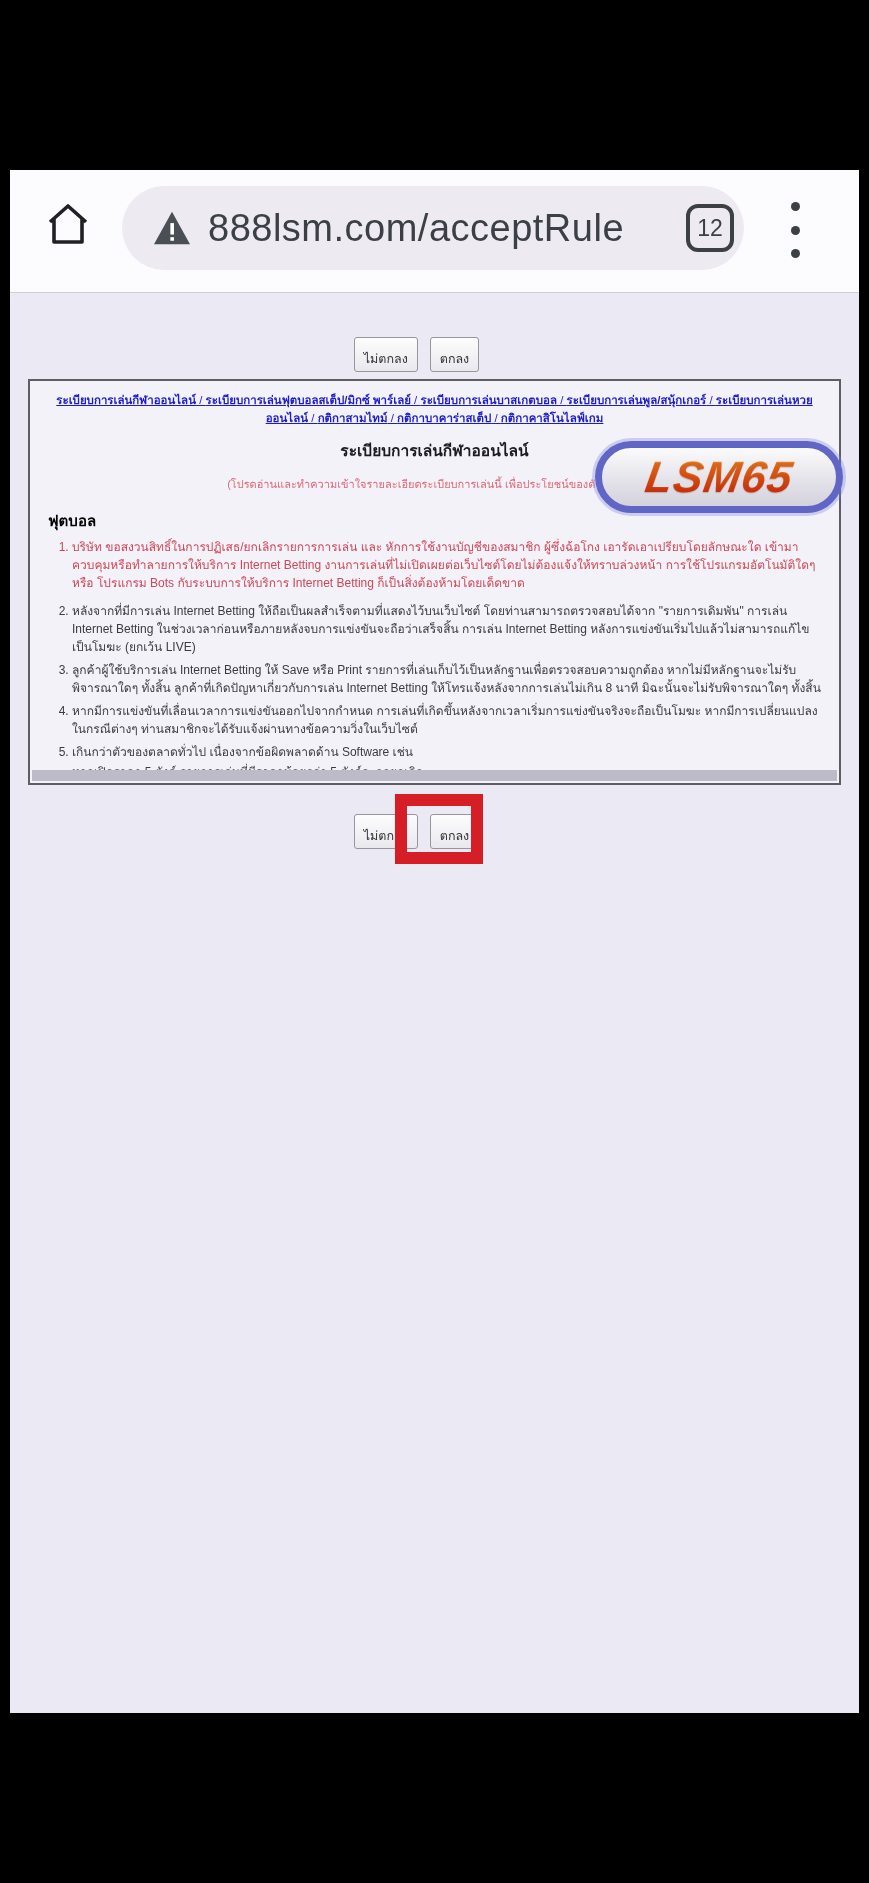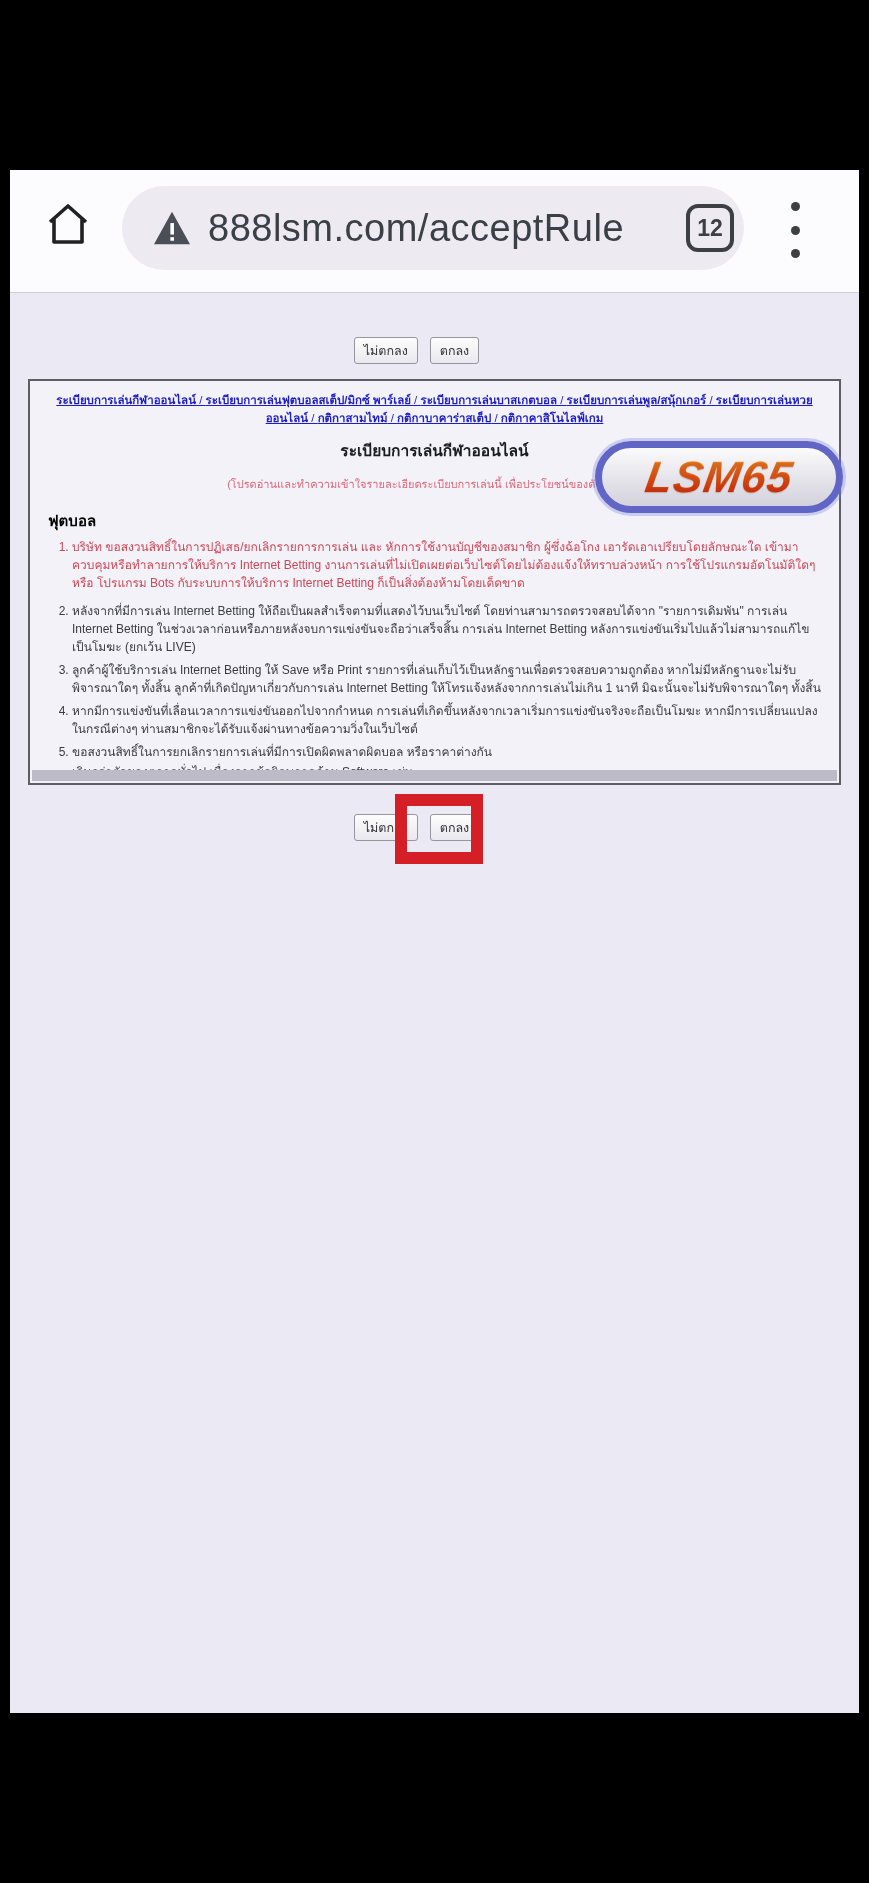--- a/index.html
+++ b/index.html
@@ -12,32 +12,32 @@
   .browser-bar{position:absolute;left:0;top:170px;width:849px;height:122px;background:#fcfbfd;}
   .browser-bar::after{content:"";position:absolute;left:0;bottom:-3px;width:100%;height:3px;
     background:linear-gradient(#d8d6e0,rgba(216,214,224,0));}
   .home-icon{position:absolute;left:34px;top:28px;width:48px;height:52px;cursor:pointer;}
   .url-pill{position:absolute;left:112px;top:16px;width:622px;height:84px;border-radius:42px;
     background:#edeaf2;display:flex;align-items:center;overflow:hidden;padding:0 10px 0 30px;}
   .warn-icon{flex:0 0 auto;width:40px;height:36px;margin-right:16px;}
   .url-text{font-size:38px;color:#3b3f46;white-space:nowrap;overflow:hidden;letter-spacing:.5px;}
   .tab-counter{position:absolute;left:676px;top:34px;width:48px;height:48px;border:4px solid #3c4043;
     border-radius:12px;display:flex;align-items:center;justify-content:center;
-    font-size:23px;font-weight:bold;color:#3c4043;cursor:pointer;}
+    font-size:23px;font-weight:normal;color:#3c4043;cursor:pointer;}
   .menu-dots{position:absolute;left:776px;top:32px;width:18px;height:56px;display:flex;flex-direction:column;
     justify-content:space-between;align-items:center;cursor:pointer;}
   .menu-dots span{width:9px;height:9px;border-radius:50%;background:#3c4043;}
 
   
   .content{position:absolute;left:0;top:292px;width:849px;height:1421px;background:#eae9f4;
     border-top:1px solid #cfccdb;}
   .btn-row{position:absolute;left:0;width:813px;display:flex;justify-content:center;gap:12px;}
   .btn-row.top{top:44px;}
   .btn-row.bottom{top:521px;}
-  .g-btn{font-size:12.5px;color:#333;padding:6px 9px 4px;background:linear-gradient(#fdfdfd,#e9e8ee);
+  .g-btn{font-size:12.5px;color:#333;padding:14px 9px 4px;background:linear-gradient(#fdfdfd,#e9e8ee);
     border:1px solid #97959f;border-radius:3px;cursor:pointer;line-height:1.2;
     font-family:"Liberation Sans","DejaVu Sans",sans-serif;}
 
   .rule-box{position:absolute;left:18px;top:86px;width:813px;height:406px;background:#f3f2f8;
     border:2px solid #5d5d64;padding:8px 10px 18px;overflow:hidden;}
   .rule-scrollbar{position:absolute;left:2px;right:2px;bottom:2px;height:11px;background:#bcbbc7;}
 
   .links-line{text-align:center;font-size:11.5px;line-height:1.6;color:#1e1ec8;margin:2px 8px 0;}
   .rule-link{color:#1e1ec8;text-decoration:underline;cursor:pointer;font-weight:bold;}
   .rule-link:not(:last-child)::after{content:" / ";font-weight:normal;}
@@ -106,24 +106,23 @@
 
         <div class="rule-title">ระเบียบการเล่นกีฬาออนไลน์</div>
         <div class="rule-notice">(โปรดอ่านและทำความเข้าใจรายละเอียดระเบียบการเล่นนี้ เพื่อประโยชน์ของตัวท่านเอง)</div>
         <div class="section-heading">ฟุตบอล</div>
 
         <ol class="rule-list">
           <li class="red">
             <p>บริษัท ขอสงวนสิทธิ์ในการปฏิเสธ/ยกเลิกรายการการเล่น และ หักการใช้งานบัญชีของสมาชิก ผู้ซึ่งฉ้อโกง เอารัดเอาเปรียบโดยลักษณะใด เข้ามาควบคุมหรือทำลายการให้บริการ Internet Betting งานการเล่นที่ไม่เปิดเผยต่อเว็บไซต์โดยไม่ต้องแจ้งให้ทราบล่วงหน้า การใช้โปรแกรมอัตโนมัติใดๆ หรือ โปรแกรม Bots กับระบบการให้บริการ Internet Betting ก็เป็นสิ่งต้องห้ามโดยเด็ดขาด</p>
           </li>
           <li>หลังจากที่มีการเล่น Internet Betting ให้ถือเป็นผลสำเร็จตามที่แสดงไว้บนเว็บไซต์ โดยท่านสามารถตรวจสอบได้จาก "รายการเดิมพัน" การเล่น Internet Betting ในช่วงเวลาก่อนหรือภายหลังจบการแข่งขันจะถือว่าเสร็จสิ้น การเล่น Internet Betting หลังการแข่งขันเริ่มไปแล้วไม่สามารถแก้ไขเป็นโมฆะ (ยกเว้น LIVE)</li>
-          <li>ลูกค้าผู้ใช้บริการเล่น Internet Betting ให้ Save หรือ Print รายการที่เล่นเก็บไว้เป็นหลักฐานเพื่อตรวจสอบความถูกต้อง หากไม่มีหลักฐานจะไม่รับพิจารณาใดๆ ทั้งสิ้น ลูกค้าที่เกิดปัญหาเกี่ยวกับการเล่น Internet Betting ให้โทรแจ้งหลังจากการเล่นไม่เกิน 1 นาที มิฉะนั้นจะไม่รับพิจารณาใดๆ ทั้งสิ้น</li>
+          <li>ลูกค้าผู้ใช้บริการเล่น Internet Betting ให้ Save หรือ Print รายการที่เล่นเก็บไว้เป็นหลักฐานเพื่อตรวจสอบความถูกต้อง หากไม่มีหลักฐานจะไม่รับพิจารณาใดๆ ทั้งสิ้น ลูกค้าที่เกิดปัญหาเกี่ยวกับการเล่น Internet Betting ให้โทรแจ้งหลังจากการเล่นไม่เกิน 8 นาที มิฉะนั้นจะไม่รับพิจารณาใดๆ ทั้งสิ้น</li>
           <li>หากมีการแข่งขันที่เลื่อนเวลาการแข่งขันออกไปจากกำหนด การเล่นที่เกิดขึ้นหลังจากเวลาเริ่มการแข่งขันจริงจะถือเป็นโมฆะ หากมีการเปลี่ยนแปลงในกรณีต่างๆ ท่านสมาชิกจะได้รับแจ้งผ่านทางข้อความวิ่งในเว็บไซต์</li>
           <li>
-            <div>ขอสงวนสิทธิ์ในการยกเลิกรายการเล่นที่มีการเปิดผิดพลาดผิดบอล หรือราคาต่างกัน</div>
             <div class="sub-line">เกินกว่าตัวของตลาดทั่วไป เนื่องจากข้อผิดพลาดด้าน Software  เช่น</div>
             <div class="sub-line">หากเปิดราคา 5 ตังค์  รายการเล่นที่มีราคาน้อยกว่า 5 ตังค์จะถูกยกเลิก</div>
 
           </li>
         </ol>
 
         <div class="rule-scrollbar"></div>
       </div>
 
       <div class="lsm-logo">

